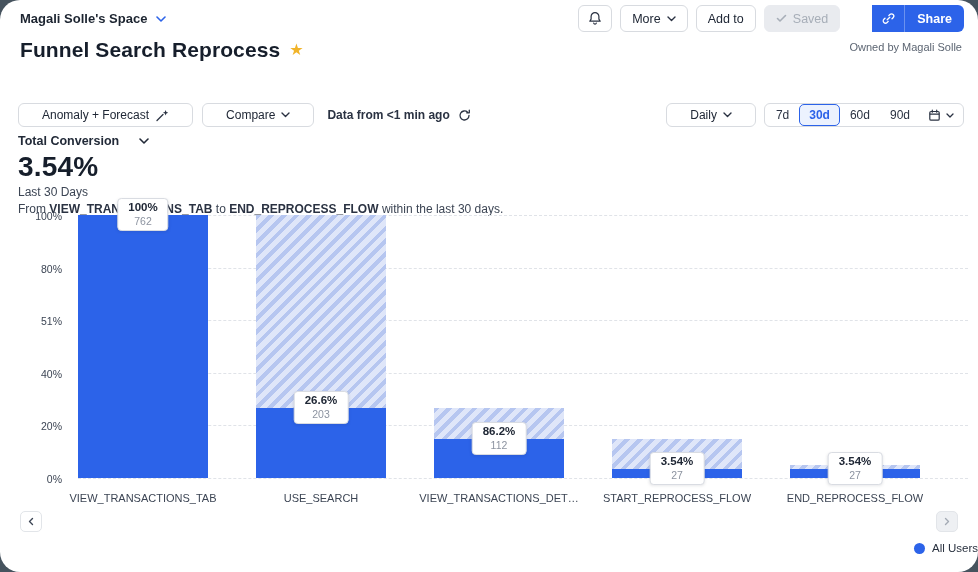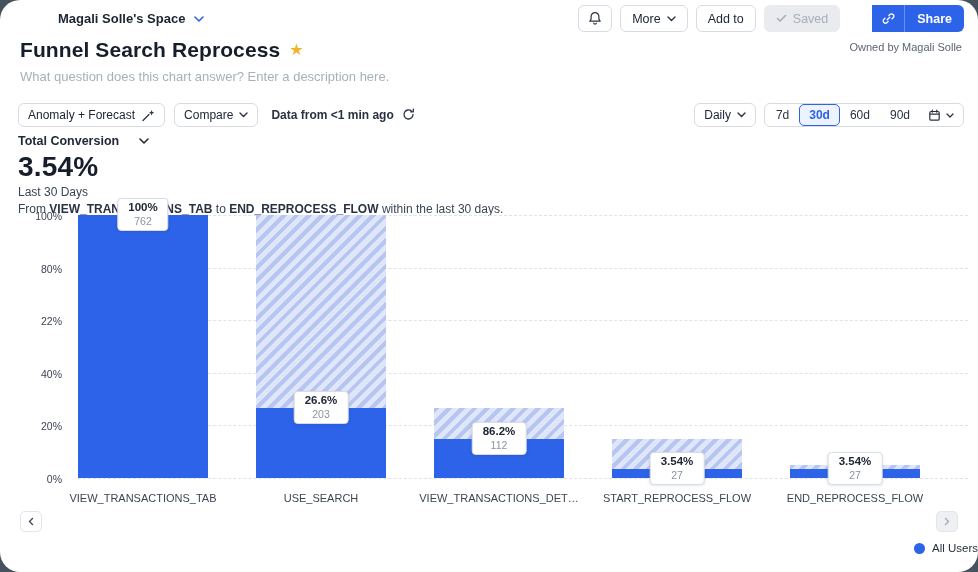--- a/index.html
+++ b/index.html
@@ -12,21 +12,21 @@
   }
   .card {
     position: relative;
     width: 978px; height: 572px;
     background: #ffffff;
     border-radius: 20px;
     overflow: hidden;
   }
   
   .space-row { position:absolute; top:11px; left:20px; display:flex; align-items:center; gap:9px; cursor:pointer; }
-  .space-name { font-size:13px; font-weight:700; color:#1c2430;margin-left:38px; }
+  .space-name { font-size:13px; font-weight:700; color:#1c2430; }
   .chev-blue { color:#2c63e9; display:flex; }
   .header-actions { position:absolute; top:5px; right:14px; display:flex; align-items:stretch; gap:8px; }
   .btn {
     display:inline-flex; align-items:center; gap:6px;
     border:1px solid #d8dbe0; border-radius:6px; background:#fff;
     font-size:12.5px; color:#202836; padding:0 11px; height:27px;
     font-family:inherit; cursor:pointer; white-space:nowrap;
   }
   .btn-icononly { padding:0 9px; }
   .btn-saved { background:#e9ebef; border-color:#e9ebef; color:#a7aeb8; }
@@ -34,22 +34,22 @@
   .share-link-seg { width:33px; background:#2c63e9; display:flex; align-items:center; justify-content:center; border-right:1px solid rgba(255,255,255,.3); cursor:pointer; }
   .share-main-seg { background:#2c63e9; color:#fff; display:flex; align-items:center; padding:0 12px; font-size:12.5px; font-weight:700; cursor:pointer; }
   .owned-by { position:absolute; top:41px; right:16px; font-size:11px; color:#5c6572; }
   .page-title-row { position:absolute; top:38px; left:20px; display:flex; align-items:center; gap:9px; }
   .page-title { font-size:21px; font-weight:700; color:#161e2b; letter-spacing:.1px; }
   .fav-star { color:#f1b42a; font-size:16px; line-height:1; cursor:pointer; }
   .description { position:absolute; top:69px; left:20px; font-size:13px; color:#a8afba; cursor:text; }
   
   .toolbar-left { position:absolute; top:103px; left:18px; display:flex; align-items:center; gap:9px; }
   .toolbar-right { position:absolute; top:103px; right:14px; display:flex; align-items:center; gap:8px; }
-  .btn-sm { height:24px; font-size:12px; padding:0 9px; border-radius:6px; }
-  .freshness { font-size:12px; color:#2a3242; font-weight:600; margin-left:4px; display:flex; gap:8px; }
+  .btn-sm { height:24px; font-size:12px; padding:0 23px; border-radius:6px; }
+  .freshness { font-size:12px; color:#2a3242; font-weight:600; margin-left:4px; display:flex; align-items:center; gap:8px; }
   .refresh-ic { color:#2a3242; display:flex; cursor:pointer; }
   .range-group { display:flex; align-items:center; border:1px solid #d8dbe0; border-radius:6px; height:24px; padding:0 1px; }
   .range-item { font-size:12px; color:#2a3242; padding:0 9px; height:22px; display:flex; align-items:center; border-radius:5px; cursor:pointer; border:1px solid transparent; }
   .range-item.selected { border-color:#2c63e9; background:#ecf2fe; color:#2c63e9; font-weight:600; }
   .cal-item { display:flex; align-items:center; gap:5px; padding:0 8px; cursor:pointer; color:#2a3242; }
   
   .metric { position:absolute; top:134px; left:18px; }
   .metric-label { display:flex; align-items:center; gap:20px; font-size:12.5px; font-weight:700; color:#222a38; cursor:pointer; }
   .metric-value { font-size:28px; font-weight:700; color:#161e2b; margin-top:3px; letter-spacing:.2px; }
   .metric-period { font-size:12px; color:#3c4554; margin-top:2px; }
@@ -138,21 +138,20 @@
         <span>Share</span>
       </div>
     </div>
   </div>
 
   <div class="page-title-row">
     <span class="page-title">Funnel Search Reprocess</span>
     <span class="fav-star">★</span>
   </div>
   <div class="owned-by">Owned by Magali Solle</div>
-  <div class="description">What question does this chart answer? Enter a description here.</div>
 
   <div class="toolbar-left">
     <button class="btn btn-sm">
       <span>Anomaly + Forecast</span>
       <span style="display:flex">
         <svg width="14" height="13" viewBox="0 0 14 13">
             <path d="M2 11.5L8 5.5" stroke="#2a3242" stroke-width="1.3" stroke-linecap="round" fill="none"></path>
             <path d="M10.6 1l.8 1.9 1.9.8-1.9.8-.8 1.9-.8-1.9-1.9-.8 1.9-.8z" fill="#2a3242"></path>
           </svg>
       </span>
@@ -231,21 +230,21 @@
 
   <div class="chart-section">
     <div class="plot" id="funnel-plot">
         <div class="gridline" style="top: 0%;">
           <span class="ytick">100%</span>
         </div>
         <div class="gridline" style="top: 20%;">
           <span class="ytick">80%</span>
         </div>
         <div class="gridline" style="top: 40%;">
-          <span class="ytick">22%</span>
+          <span class="ytick">51%</span>
         </div>
         <div class="gridline" style="top: 60%;">
           <span class="ytick">40%</span>
         </div>
         <div class="gridline" style="top: 80%;">
           <span class="ytick">20%</span>
         </div>
         <div class="gridline" style="top: 100%;">
           <span class="ytick">0%</span>
         </div>

